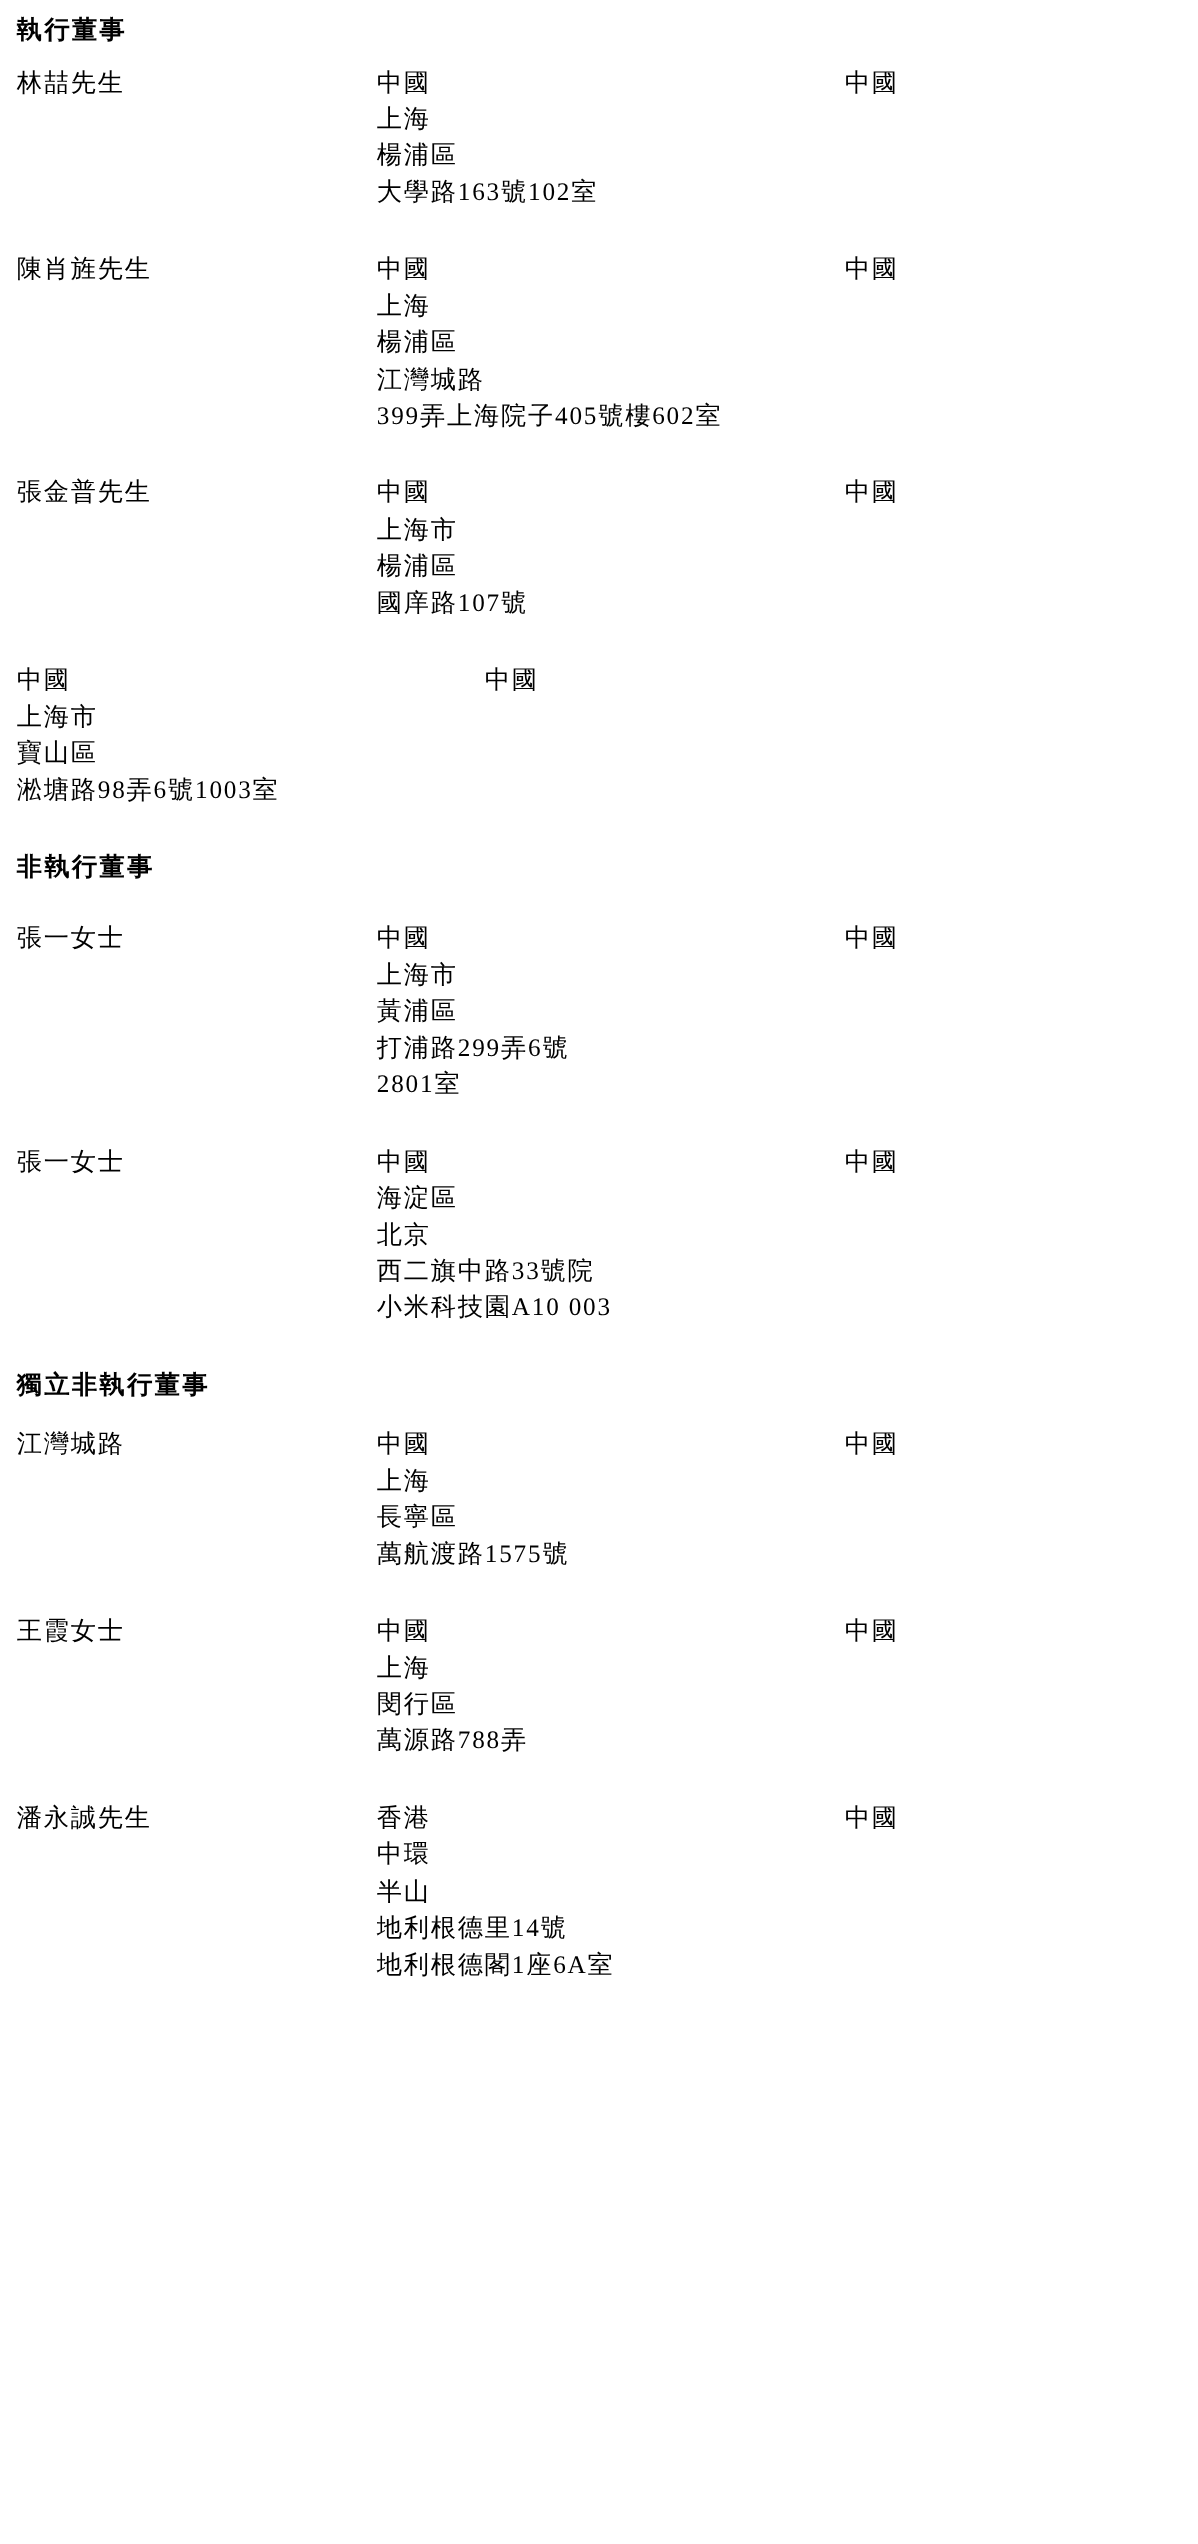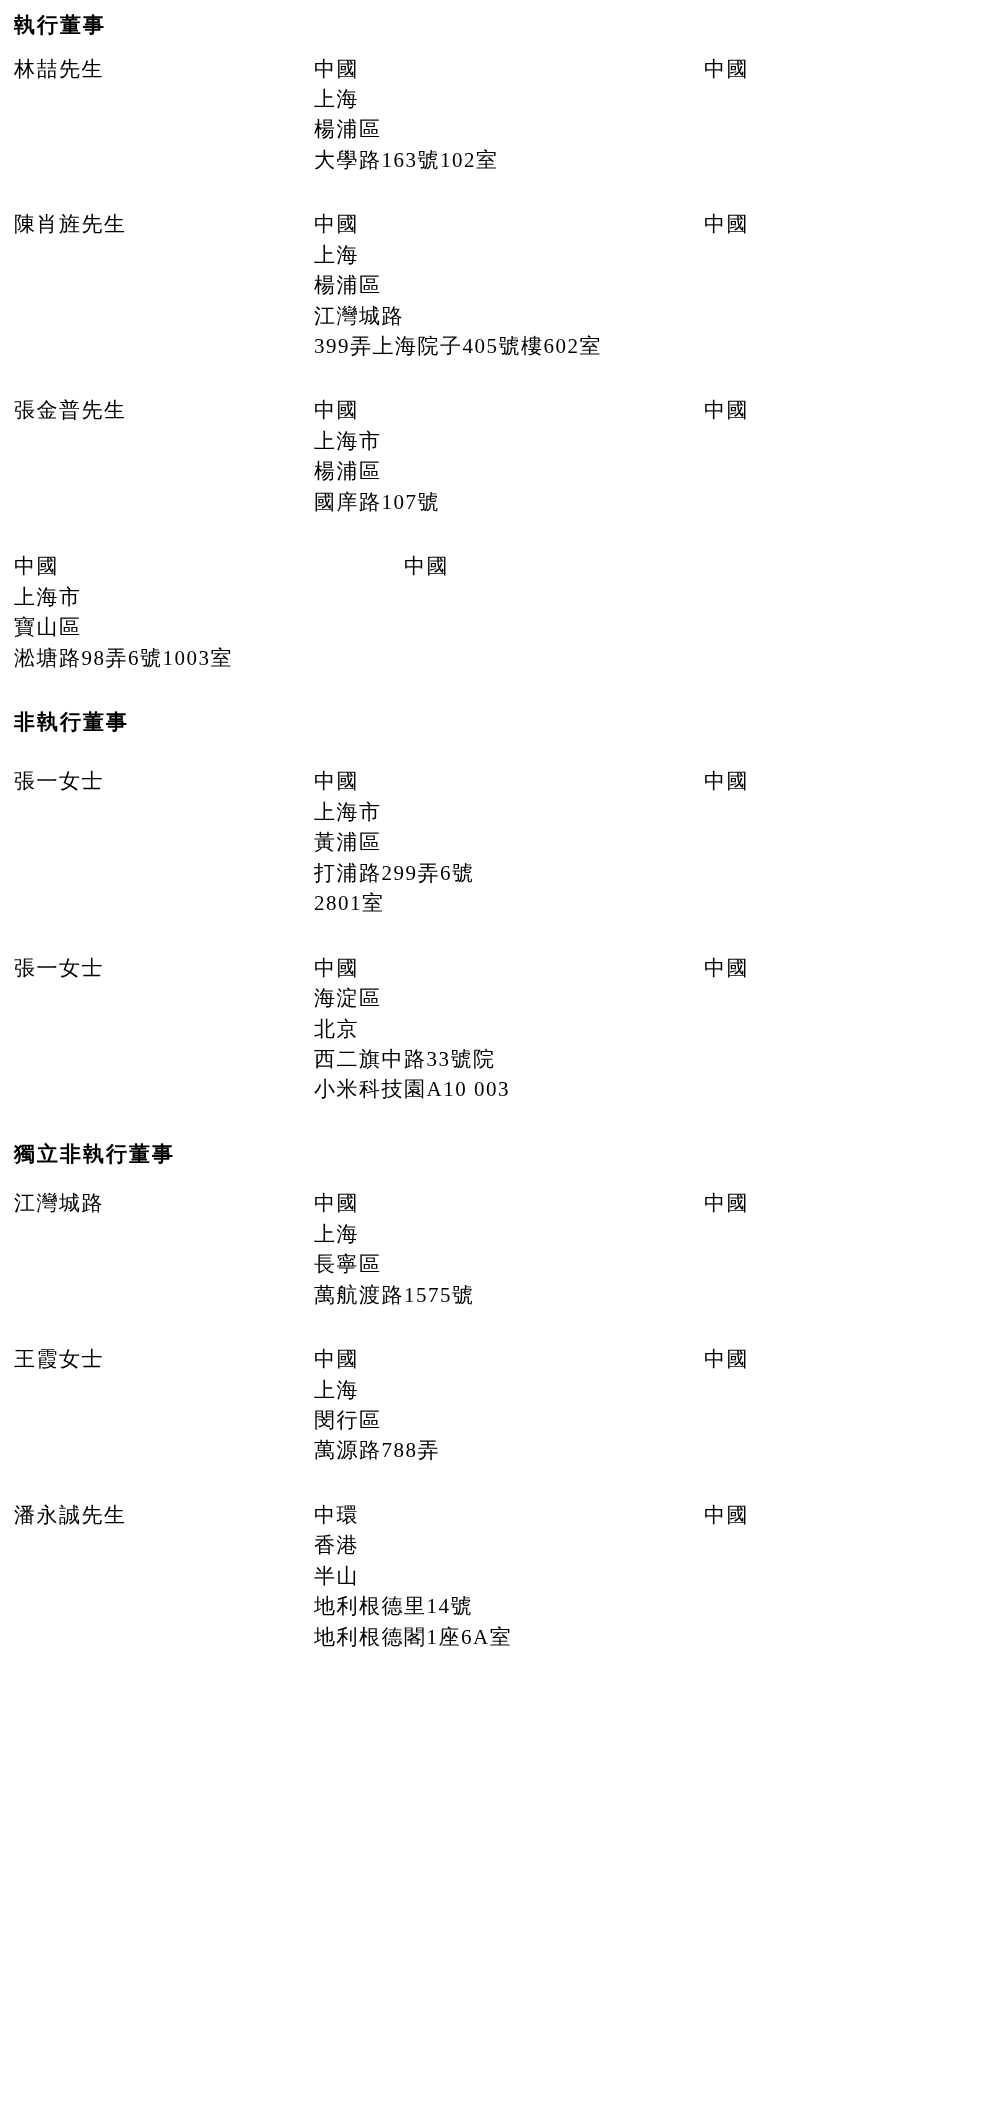--- a/index.html
+++ b/index.html
@@ -161,22 +161,22 @@
         <div class="line">上海</div>
         <div class="line">閔行區</div>
         <div class="line">萬源路788弄</div>
       </div>
       <div class="nationality">中國</div>
     </div>
 
     <div class="entry">
       <div class="name">潘永誠先生</div>
       <div class="address">
+        <div class="line">香港</div>
         <div class="line">中環</div>
-        <div class="line">香港</div>
         <div class="line">半山</div>
         <div class="line">地利根德里14號</div>
         <div class="line">地利根德閣1座6A室</div>
       </div>
       <div class="nationality">中國</div>
     </div>
 
   </div>
 </div>
 

